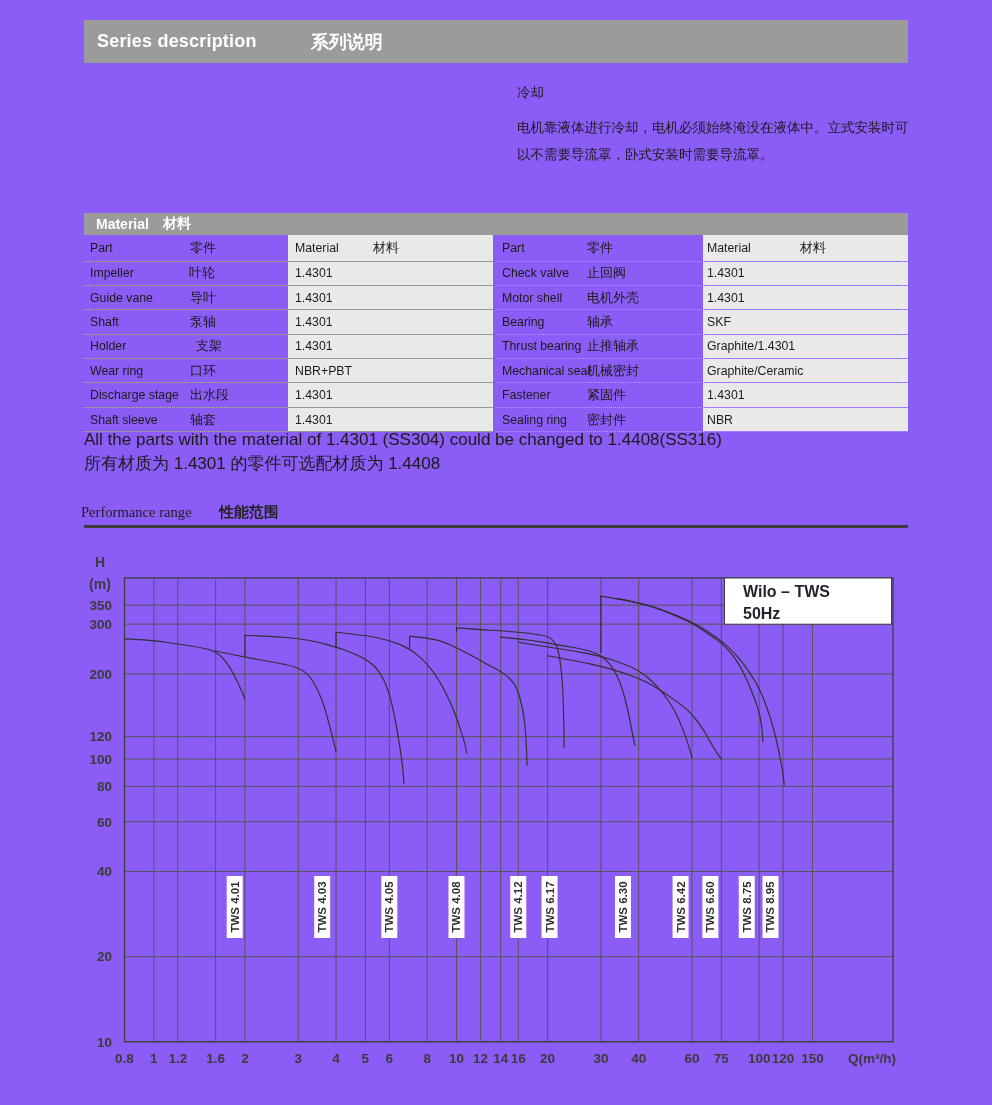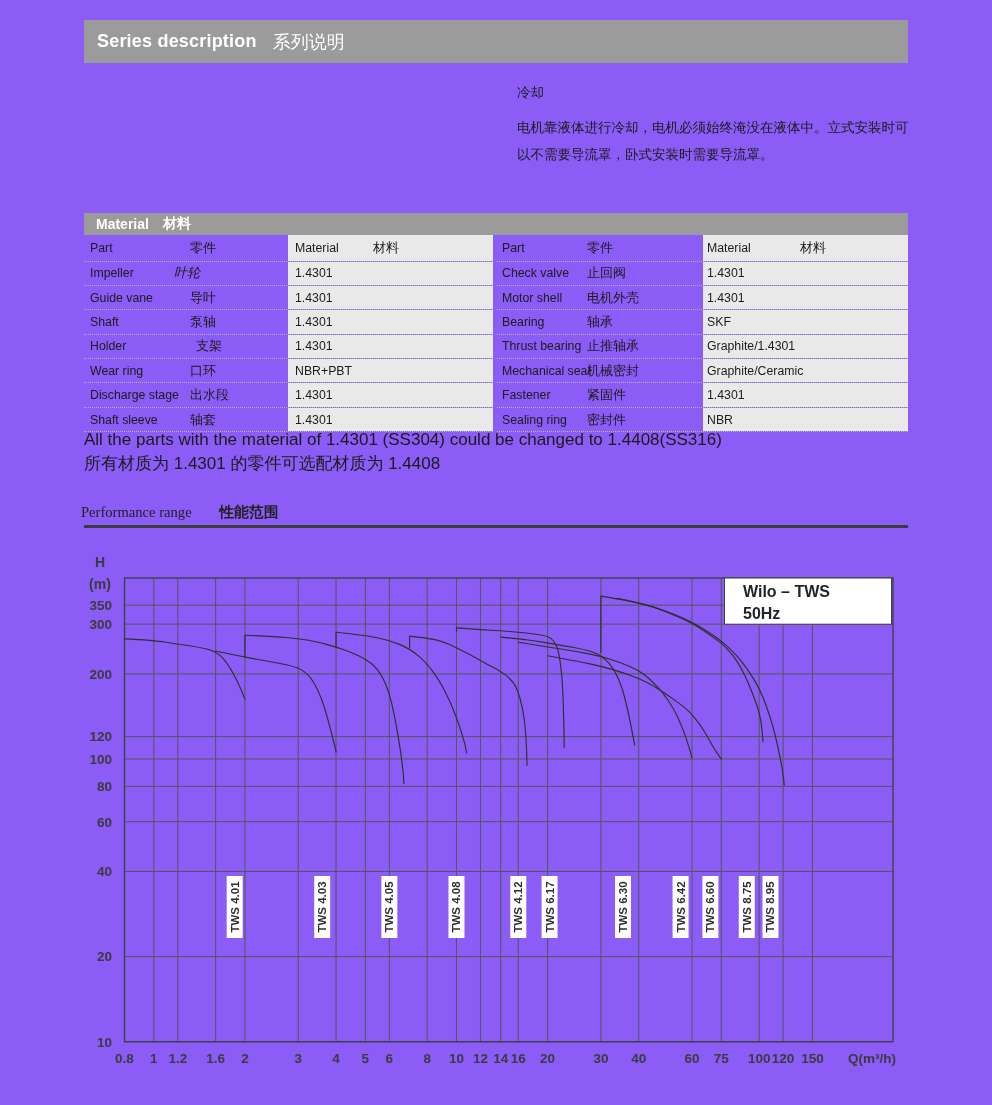--- a/index.html
+++ b/index.html
@@ -1,21 +1,21 @@
 <!DOCTYPE html>
 <html><head>
 <meta charset="utf-8">
 <style>
   html,body{margin:0;padding:0;background:#ffffff;}
   body{font-family:"Liberation Sans","DejaVu Sans",sans-serif;color:#1b1b1b;}
   .page{position:relative;width:992px;height:1105px;background:#8b5cf6;overflow:hidden;}
   .bar{position:absolute;left:84px;width:824px;background:#9b9b9b;color:#fff;display:flex;align-items:center;}
   .bar-main{top:20px;height:43px;font-size:18px;}
   .bar-main .en{font-weight:bold;margin-left:13px;letter-spacing:.2px;}
-  .bar-main .zh{margin-left:16px;font-weight:normal;}
+  .bar-main .zh{margin-left:54px;font-weight:bold;}
   .bar-material{top:213px;height:22px;font-size:14px;}
   .bar-material .en{font-weight:bold;margin-left:12px;}
   .bar-material .zh{margin-left:14px;font-weight:bold;}
   .cool-en{position:absolute;left:84px;top:86px;width:395px;}
   .cool-zh{position:absolute;left:517px;top:84px;width:392px;}
   .cool-h{font-size:12.5px;font-weight:bold;margin:0 0 14px 0;}
   .cool-h-zh{font-size:13.5px;font-weight:normal;margin:0 0 12px 0;}
   .cool-p{font-size:12.3px;line-height:23px;margin:0;}
   .cool-p-zh{font-size:13.5px;line-height:27px;margin:0;}
   .tbl{position:absolute;top:235px;font-size:12.3px;}
@@ -57,21 +57,21 @@
       <div class="trow head">
         <div class="shade" style="left: 204px; right: 0px;"></div>
         <span class="c-en" style="position: absolute; left: 6px;">Part</span>
         <span class="c-zh" style="position: absolute; left: 106px;">零件</span>
         <span class="c-en" style="position: absolute; left: 211px;">Material</span>
         <span class="c-matzh" style="position: absolute; left: 289px;">材料</span>
       </div>
       <div class="trow">
         <div class="shade" style="left: 204px; right: 0px;"></div>
         <span class="c-en" style="position: absolute; left: 6px;">Impeller</span>
-        <span class="c-zh" style="position: absolute; left: 90px; font-style: italic;">叶轮</span>
+        <span class="c-zh" style="position: absolute; left: 105px;">叶轮</span>
         <span class="c-en" style="position: absolute; left: 211px;">1.4301</span>
       </div>
       <div class="trow">
         <div class="shade" style="left: 204px; right: 0px;"></div>
         <span class="c-en" style="position: absolute; left: 6px;">Guide vane</span>
         <span class="c-zh" style="position: absolute; left: 106px;">导叶</span>
         <span class="c-en" style="position: absolute; left: 211px;">1.4301</span>
       </div>
       <div class="trow">
         <div class="shade" style="left: 204px; right: 0px;"></div>

